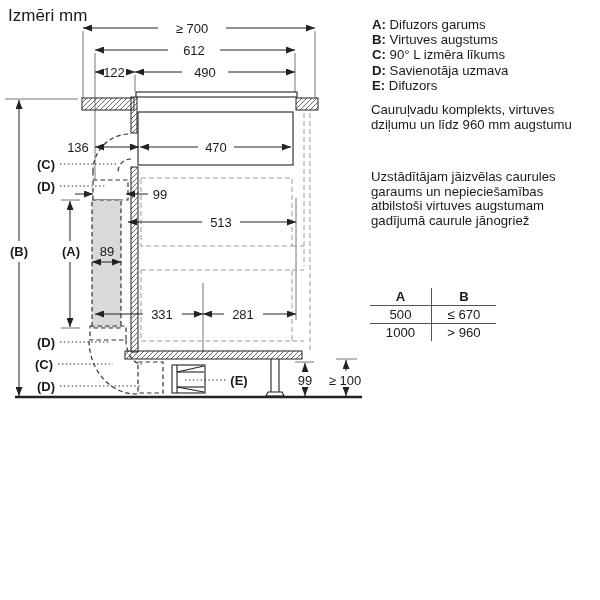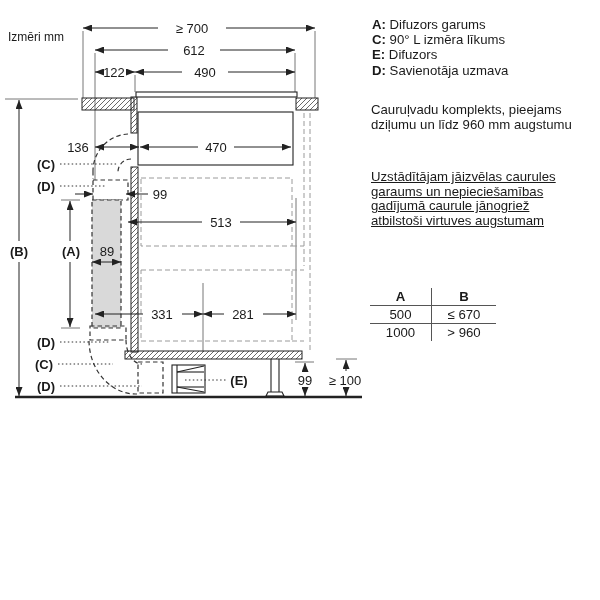--- a/index.html
+++ b/index.html
@@ -1,57 +1,58 @@
 <!DOCTYPE html>
 <html><head>
 <meta charset="utf-8">
 <style>
   html,body{margin:0;padding:0;}
   body{
     width:600px;height:600px;position:relative;background:#ffffff;
     font-family:"Liberation Sans", sans-serif;color:#1a1a1a;overflow:hidden;
   }
   .abs{position:absolute;}
-  #title{left:8px;top:6px;font-size:12px;margin-top:24px;}
+  #title{left:8px;top:6px;font-size:17px;}
   #legend{left:372px;top:17px;font-size:13.2px;line-height:15.2px;}
   .legend-line b{font-weight:bold;}
   #note1{left:371px;top:103px;font-size:13.2px;line-height:14.7px;}
-  #note2{left:371px;top:170px;font-size:13.2px;line-height:14.5px;text-decoration:underline;}
+  #note2{left:371px;top:170px;font-size:13.2px;line-height:14.5px;}
   #ab-table{left:370px;top:288px;border-collapse:collapse;font-size:13.2px;}
   #ab-table td,#ab-table th{padding:1px 4px;text-align:center;font-weight:normal;}
   #ab-table th{font-weight:bold;}
   #ab-table .col-a{width:53px;border-right:1px solid #555;}
   #ab-table .col-b{width:56px;}
   #ab-table thead th{border-bottom:1px solid #555;}
   #ab-table tbody tr:first-child td{border-bottom:1px solid #555;margin-top:32px;}
   svg text{font-family:"Liberation Sans", sans-serif;font-size:13px;fill:#1a1a1a;}
   svg text.bold{font-weight:bold;font-size:13px;}
 </style>
 </head>
 <body>
 
 <div class="abs" id="title">Izmēri mm</div>
 
 <div class="abs" id="legend">
   <div class="legend-line"><b>A:</b> <span>Difuzors garums</span></div>
+  <div class="legend-line"><b>B:</b> <span>Virtuves augstums</span></div>
   <div class="legend-line"><b>C:</b> <span>90° L izmēra līkums</span></div>
+  <div class="legend-line"><b>D:</b> <span>Savienotāja uzmava</span></div>
   <div class="legend-line"><b>E:</b> <span>Difuzors</span></div>
-  <div class="legend-line"><b>D:</b> <span>Savienotāja uzmava</span></div>
 </div>
 
 <div class="abs" id="note1">
-  <div>Cauruļvadu komplekts, pieejams</div>
+  <div>Cauruļvadu komplekts, virtuves</div>
   <div>dziļumu un līdz 960 mm augstumu</div>
 </div>
 
 <div class="abs" id="note2">
   <div>Uzstādītājam jāizvēlas caurules</div>
   <div>garaums un nepieciešamības</div>
+  <div>atbilstoši virtuves augstumam</div>
   <div>gadījumā caurule jānogriež</div>
-  <div>atbilstoši virtuves augstumam</div>
 </div>
 
 <table class="abs" id="ab-table">
   <thead>
     <tr>
       <th class="col-a">A</th>
       <th class="col-b">B</th>
     </tr>
   </thead>
   <tbody>

